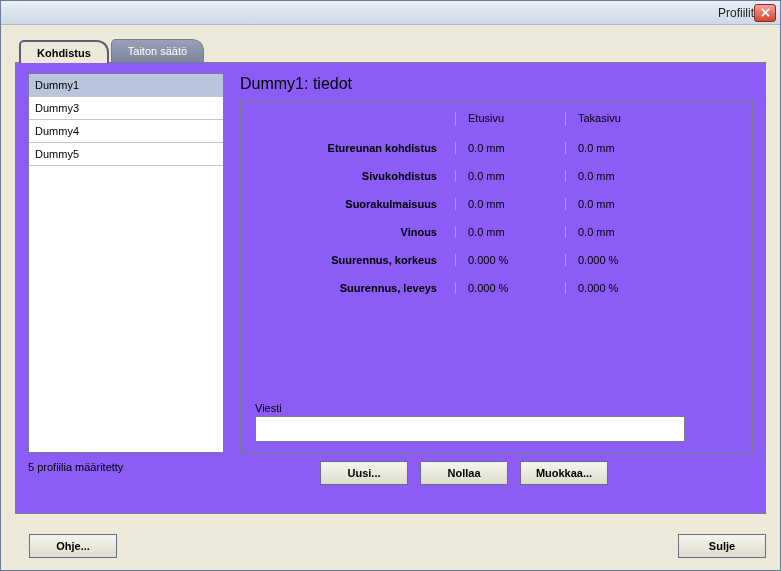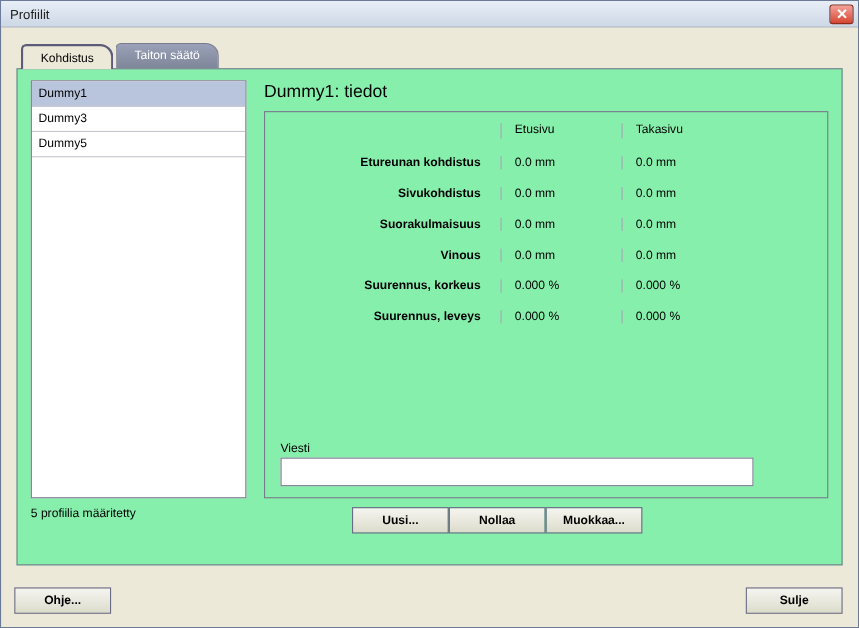--- a/index.html
+++ b/index.html
@@ -19,21 +19,21 @@
     border: 1px solid #6b7a99;
     display: flex;
     flex-direction: column;
   }
   .titlebar {
     height: 24px;
     background: linear-gradient(#e8eef6, #cdd8e6);
     border-bottom: 1px solid #a9b5c6;
     display: flex;
     align-items: center;
-    justify-content: space-between;
+    justify-content: flex-end;
     padding: 0 4px 0 8px;
     font-size: 12px;
     color: #222;
   }
   .close-btn {
     width: 22px;
     height: 18px;
     background: linear-gradient(#f5a29a, #d64531);
     border: 1px solid #8a2c1e;
     border-radius: 3px;
@@ -65,30 +65,30 @@
     cursor: pointer;
     font-size: 11px;
   }
   .tab.active {
     background: #ece9d8;
     color: #000;
     border: 2px solid #5c5c7a;
     border-bottom: none;
     position: relative;
     top: 1px;
-    font-weight: normal;
+    font-weight: bold;
   }
   .tab.inactive {
     background: linear-gradient(#9aa1b8, #7e8699);
     color: #fff;
   }
   .panel {
     border: 1px solid #7a7a8f;
     flex: 1;
-    background: #86efac;
+    background: #8b5cf6;
     padding: 10px 12px 12px 12px;
     display: flex;
     flex-direction: column;
     position: relative;
     z-index: 1;
   }
   .inner-row {
     display: flex;
     gap: 16px;
     height: 380px;
@@ -171,37 +171,38 @@
     display: flex;
     margin-top: 8px;
     align-items: flex-start;
   }
   .count-label {
     width: 212px;
     color: #000;
   }
   .btn-row {
     display: flex;
+    gap: 12px;
     margin-left: 80px;
   }
   .btn {
     min-width: 88px;
     height: 24px;
     border: 1px solid #6b6b85;
     background: linear-gradient(#f5f5f0, #dcdccc);
     font-family: inherit;
     font-size: 11px;
     font-weight: bold;
     cursor: pointer;
     padding: 0 10px;
   }
   .bottom-bar {
     display: flex;
     justify-content: space-between;
-    padding: 10px 14px 12px 12px;
+    padding: 10px 14px 12px 28px;
   }
 </style>
 </head>
 <body>
 
 <div class="window">
   <div class="titlebar">
     <span>Profiilit</span>
     <div class="close-btn">
       <svg viewBox="0 0 10 10">
@@ -227,20 +228,23 @@
       <div class="inner-row">
 
         <div class="listbox">
           <div class="list-item selected">
             <span>Dummy1</span>
           </div>
           <div class="list-item">
             <span>Dummy3</span>
           </div>
           <div class="list-item">
+            <span>Dummy4</span>
+          </div>
+          <div class="list-item">
             <span>Dummy5</span>
           </div>
         </div>
 
         <div class="details">
           <div class="details-title">Dummy1: tiedot</div>
 
           <div class="details-box">
             <div class="grid">
               <div class="hdr"></div>

